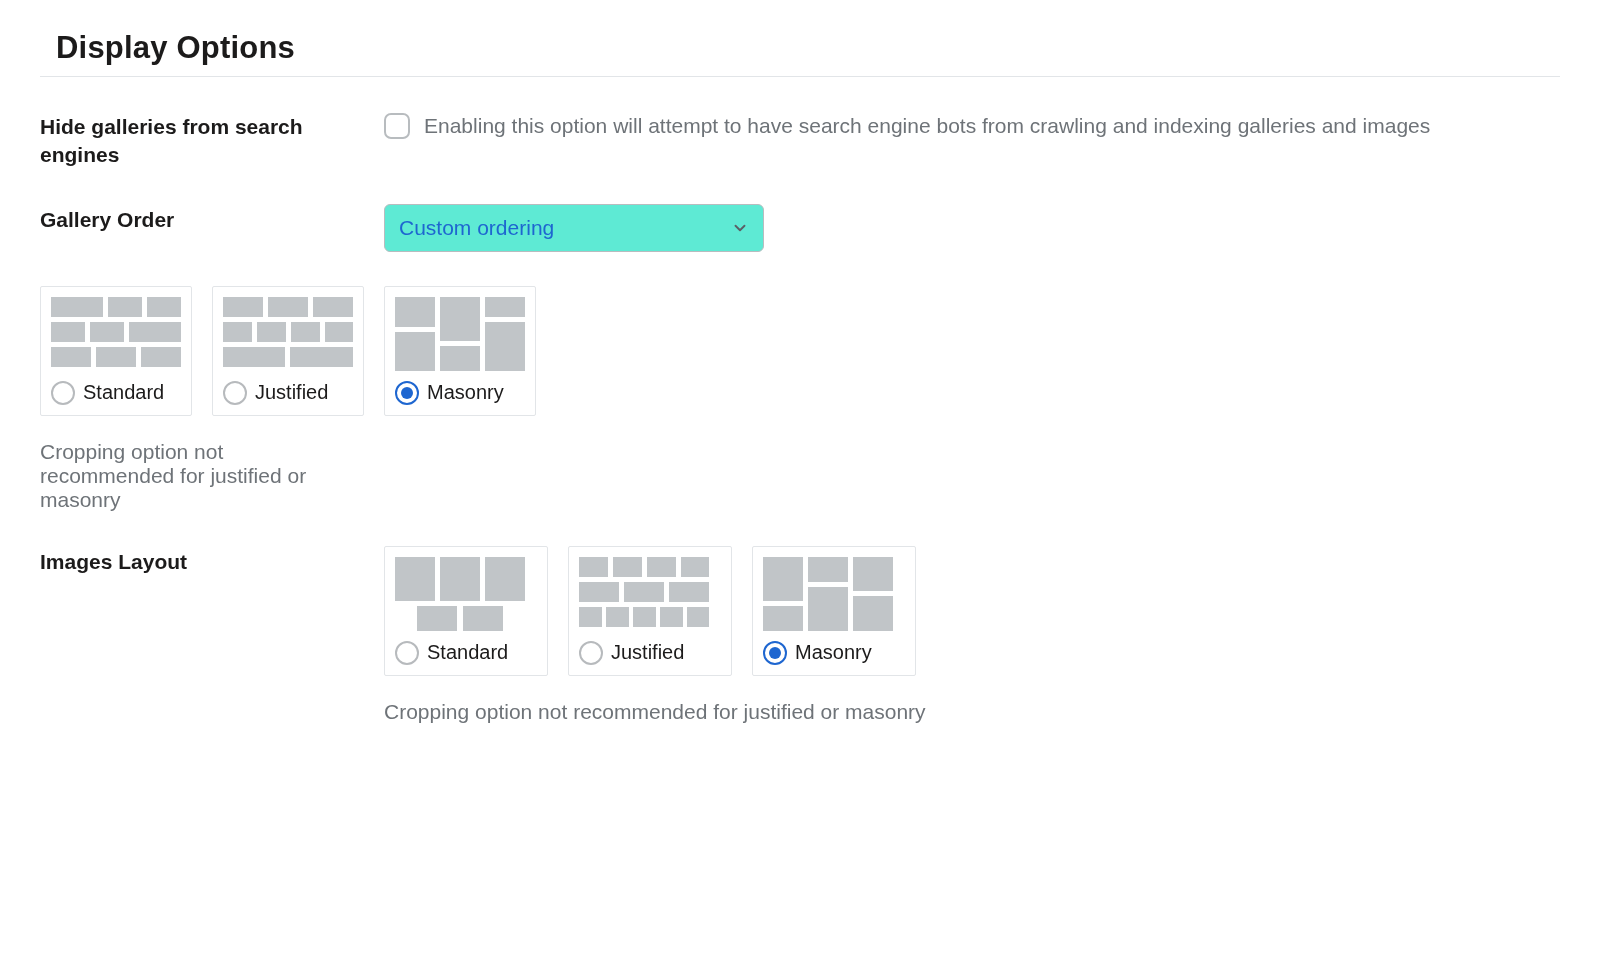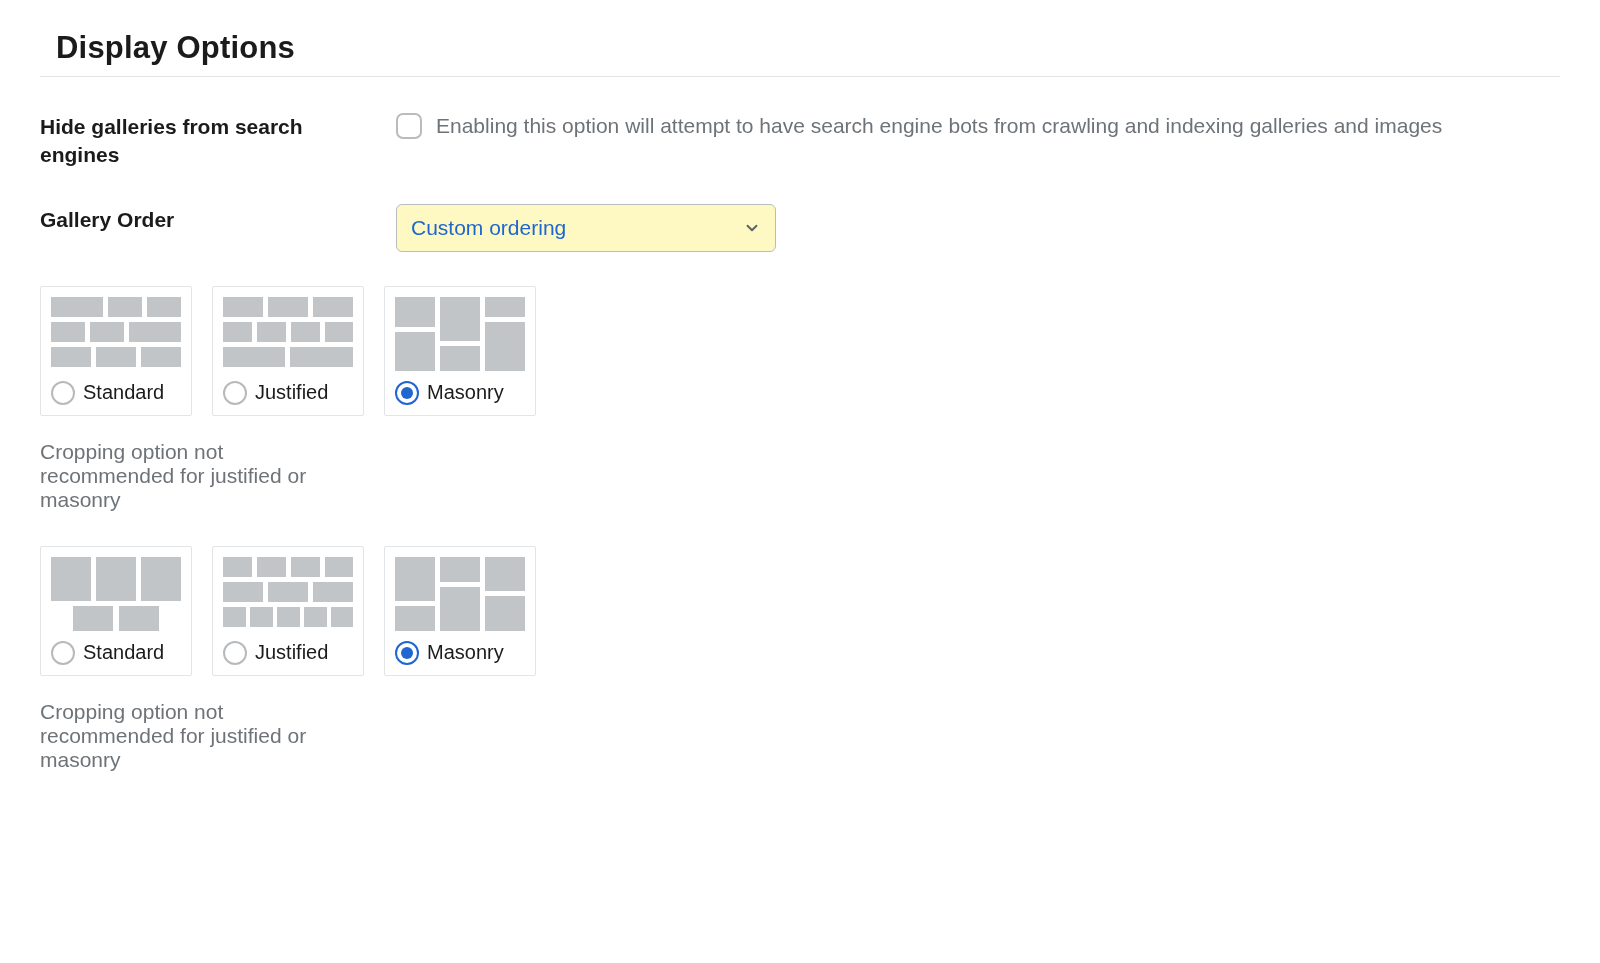--- a/index.html
+++ b/index.html
@@ -28,21 +28,21 @@
     letter-spacing:.2px;
   }
   .title-rule{
     border:none;
     border-top:1px solid #e2e5e8;
     margin:0 0 34px 0;
   }
   .row{
     display:grid;
     grid-template-columns:320px 1fr;
-    column-gap:36px;
+    column-gap:24px;
     align-items:flex-start;
     margin-bottom:34px;
     padding-right:40px;
   }
   .row .label{
     font-size:21px;
     font-weight:700;
     line-height:1.35;
     padding-top:2px;
   }
@@ -59,21 +59,21 @@
   }
   .select{
     position:relative;
     border:1px solid var(--border-strong);
     border-radius:6px;
     height:48px;
     display:flex;
     align-items:center;
     padding:0 48px 0 14px;
     font-size:21px;
-    background:#fef9c3;
+    background:#5eead4;
     cursor:pointer;
     white-space:nowrap;
     overflow:hidden;
     text-overflow:ellipsis;
   }
   .select.narrow{width:380px;color:var(--accent-blue);}
   .select.wide{width:598px;color:var(--text);}
   .chevron{
     position:absolute;
     right:14px;
@@ -229,20 +229,21 @@
           <span>Masonry</span>
         </div>
       </div>
 
     </div>
     <div class="hint">Cropping option not recommended for justified or masonry</div>
   </div>
 </div>
 
 <div class="row" style="margin-bottom:0;">
+  <div class="label">Images Layout</div>
   <div class="control">
     <div class="layout-cards">
 
       <div class="layout-card">
         <svg class="layout-thumb" viewBox="0 0 130 74">
           <g fill="#c1c5c8">
             <rect x="0" y="0" width="40" height="44"></rect>
                 <rect x="45" y="0" width="40" height="44"></rect>
                 <rect x="90" y="0" width="40" height="44"></rect>
             <rect x="22" y="49" width="40" height="25"></rect>

